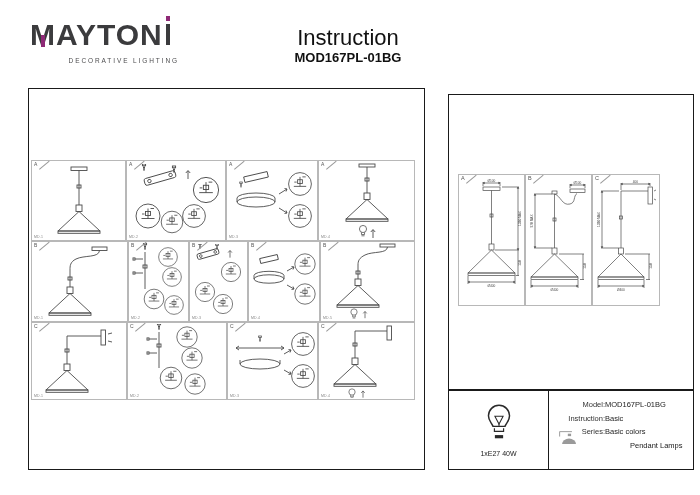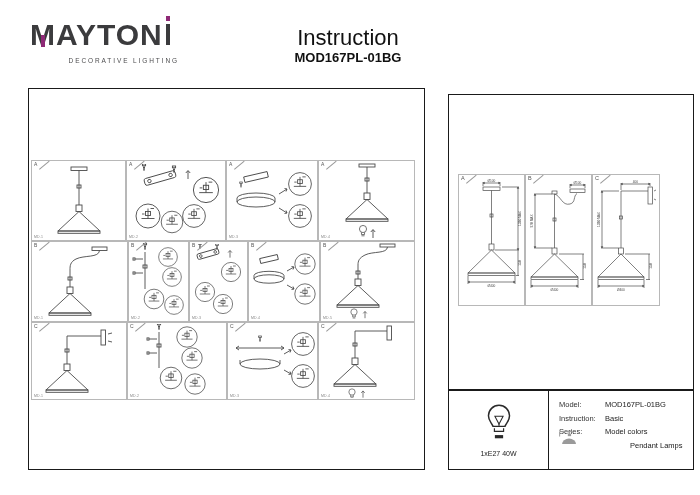--- a/index.html
+++ b/index.html
@@ -37,21 +37,21 @@
   .dim-cell .corner{font-size:5.5px;}
   .dim-t{font-family:"Liberation Sans",sans-serif;font-size:3.2px;fill:#444;stroke:none;}
   svg.art{display:block;}
 
   
   .spec-bulb{width:99px;border-right:1px solid #1a1a1a;display:flex;flex-direction:column;
     align-items:center;justify-content:center;position:relative;}
   .bulb-cap{font-size:7px;color:#222;margin-top:3px;}
   .spec-info{flex:1;position:relative;padding:9px 0 0 10px;font-size:7.5px;color:#222;}
   .spec-row{display:flex;margin-bottom:4.5px;}
-  .spec-label{width:46px;color:#333;}
+  .spec-label{width:46px;color:#333;text-align:right;}
   .series-type{margin-left:24px;margin-top:1px;padding-left:47px;}
   .series-icon{position:absolute;left:8px;top:39px;}
 </style>
 </head>
 <body>
 
 <svg width="0" height="0" style="position:absolute" aria-hidden="true">
   <defs>
     <g id="dc" stroke="#4a4a4a" fill="none" stroke-width="0.9">
       <circle cx="0" cy="0" r="12"></circle>
@@ -432,21 +432,21 @@
     <div class="spec-row">
       <span class="spec-label">Model:</span>
       <span class="spec-value">MOD167PL-01BG</span>
     </div>
     <div class="spec-row">
       <span class="spec-label">Instruction:</span>
       <span class="spec-value">Basic</span>
     </div>
     <div class="spec-row">
       <span class="spec-label">Series:</span>
-      <span class="spec-value">Model colors</span>
+      <span class="spec-value">Basic colors</span>
     </div>
     <svg class="series-icon" width="20" height="18" viewBox="0 0 24 22" fill="none">
       <path d="M3 2 h15 M3 2 v6" stroke="#9a9a9a" stroke-width="1.2"></path>
       <rect x="13" y="4.5" width="4" height="3" fill="#9a9a9a"></rect>
       <path d="M6 17 a8.5 6.5 0 0 1 17 0 z" fill="#9a9a9a"></path>
     </svg>
     <div class="series-type">Pendant Lamps</div>
   </div>
 </div>
 

